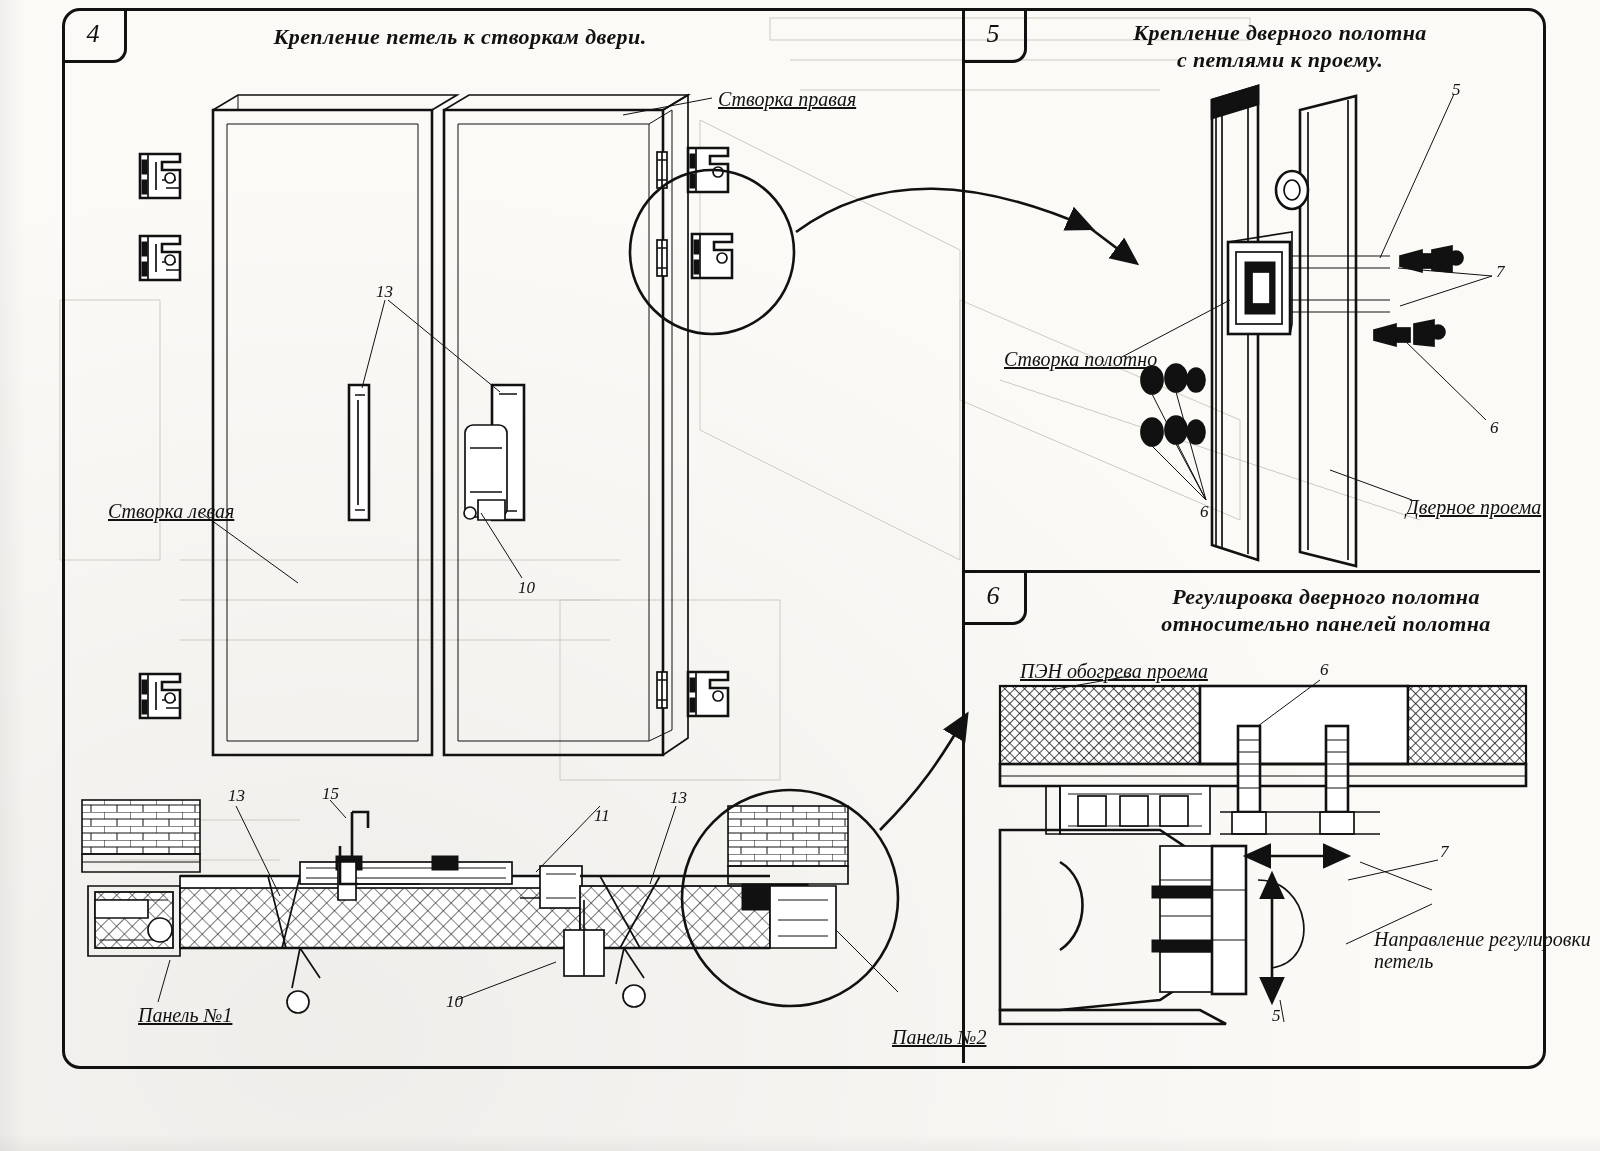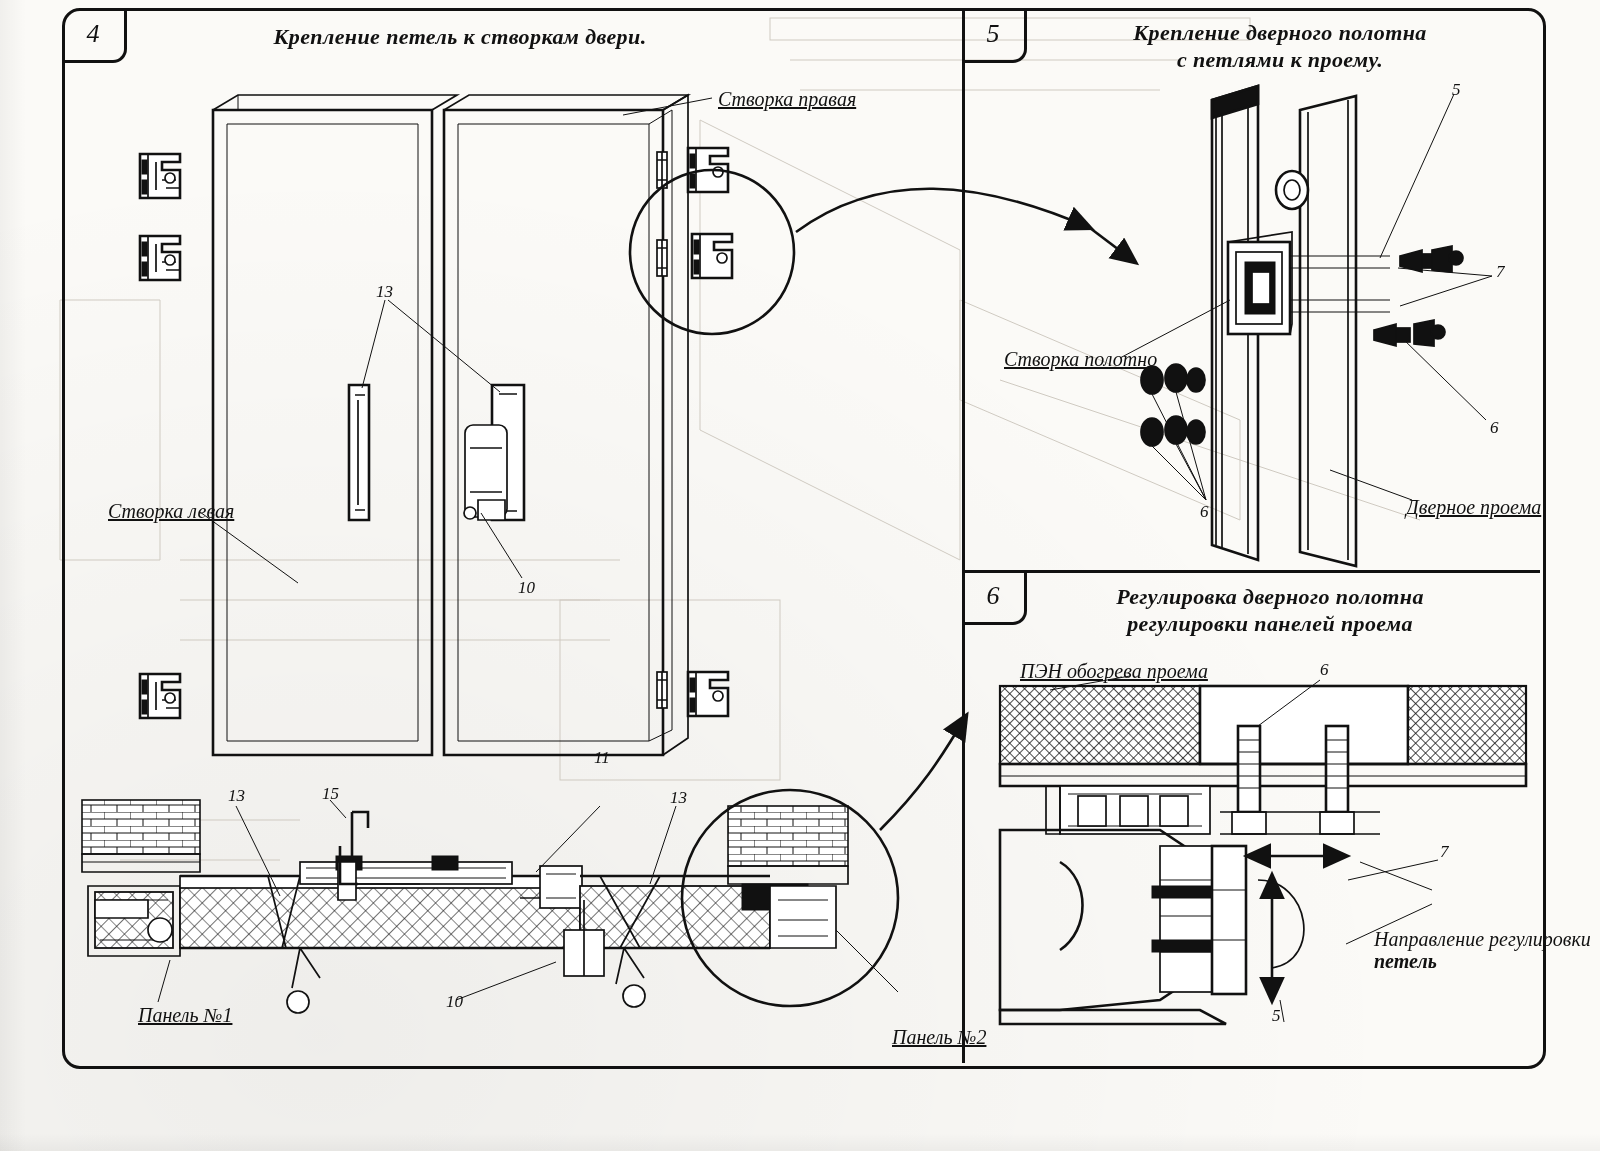--- a/index.html
+++ b/index.html
@@ -76,21 +76,21 @@
     font-family: "Liberation Serif", serif;
     font-style: italic;
     font-weight: 700;
     font-size: 22px;
     line-height: 1.22;
     color: #111;
     letter-spacing: 0.4px;
   }
   .t4 { left: 140px; top: 24px; width: 640px; }
   .t5 { left: 1030px; top: 20px; width: 500px; }
-  .t6 { left: 1000px; top: 584px; width: 540px; }
+  .t6 { left: 1056px; top: 584px; width: 540px; }
 
   
   .lbl {
     position: absolute;
     font-family: "Liberation Serif", serif;
     font-style: italic;
     font-size: 20px;
     color: #111;
     white-space: nowrap;
   }
@@ -141,21 +141,21 @@
 
   <div class="panel-title t4">
     <div>Крепление петель к створкам двери.</div>
   </div>
   <div class="panel-title t5">
     <div>Крепление дверного полотна</div>
     <div>с петлями к проему.</div>
   </div>
   <div class="panel-title t6">
     <div>Регулировка дверного полотна</div>
-    <div>регулировки панелей проема</div>
+    <div>относительно панелей полотна</div>
   </div>
 
   <svg width="1600" height="1151">
     <defs>
       <pattern id="brick" width="26" height="14" patternUnits="userSpaceOnUse">
         <rect width="26" height="14" fill="#fff"></rect>
         <path d="M0 0 H26 M0 7 H26 M0 0 V7 M13 7 V14" stroke="#111" stroke-width="1"></path>
       </pattern>
       <pattern id="hatch" width="9" height="9" patternUnits="userSpaceOnUse" patternTransform="rotate(45)">
         <rect width="9" height="9" fill="#fff"></rect>
@@ -339,21 +339,21 @@
 
   <div class="lbl u" style="left:718px; top:88px;">Створка правая</div>
   <div class="lbl u" style="left:108px; top:500px;">Створка левая</div>
   <div class="lbl u" style="left:138px; top:1004px;">Панель №1</div>
   <div class="lbl u" style="left:892px; top:982px;margin-top:44px;">Панель №2</div>
 
   <div class="num" style="left:376px; top:282px;">13</div>
   <div class="num" style="left:518px; top:578px;">10</div>
   <div class="num" style="left:228px; top:786px;">13</div>
   <div class="num" style="left:322px; top:784px;">15</div>
-  <div class="num" style="left:594px; top:748px;">11</div>
+  <div class="num" style="left:594px; top:806px;">11</div>
   <div class="num" style="left:670px; top:788px;">13</div>
   <div class="num" style="left:446px; top:992px;">10</div>
 
   <svg width="1600" height="1151">
 
     <g>
       <path class="ln thick" d="M1212 100 L1258 86 L1258 560 L1212 545 Z" fill="#fff"></path>
       <path class="ln med" d="M1222 104 L1222 548 M1248 92 L1248 554"></path>
       <path class="ln thick fillblk" d="M1212 100 L1258 86 L1258 104 L1212 118 Z"></path>
       <path class="ln med" d="M1216 116 L1216 545"></path>
@@ -460,18 +460,18 @@
     </g>
 
     <path class="ln thin" d="M1130 676 L1050 690"></path>
     <path class="ln thin" d="M1320 680 L1258 726"></path>
     <path class="ln thin" d="M1438 860 L1348 880"></path>
     <path class="ln thin" d="M1284 1022 L1280 1000"></path>
   </svg>
 
   <div class="lbl u" style="left:1020px; top:660px;">ПЭН обогрева проема</div>
   <div class="lbl" style="left:1374px; top:928px;">Направление регулировки</div>
-  <div class="lbl" style="left:1374px; top:950px;font-weight:bold;">петель</div>
+  <div class="lbl" style="left:1374px; top:950px;">петель</div>
   <div class="num" style="left:1320px; top:660px;">6</div>
   <div class="num" style="left:1440px; top:842px;">7</div>
   <div class="num" style="left:1272px; top:1006px;">5</div>
 
 </div>
 
 </body></html>

